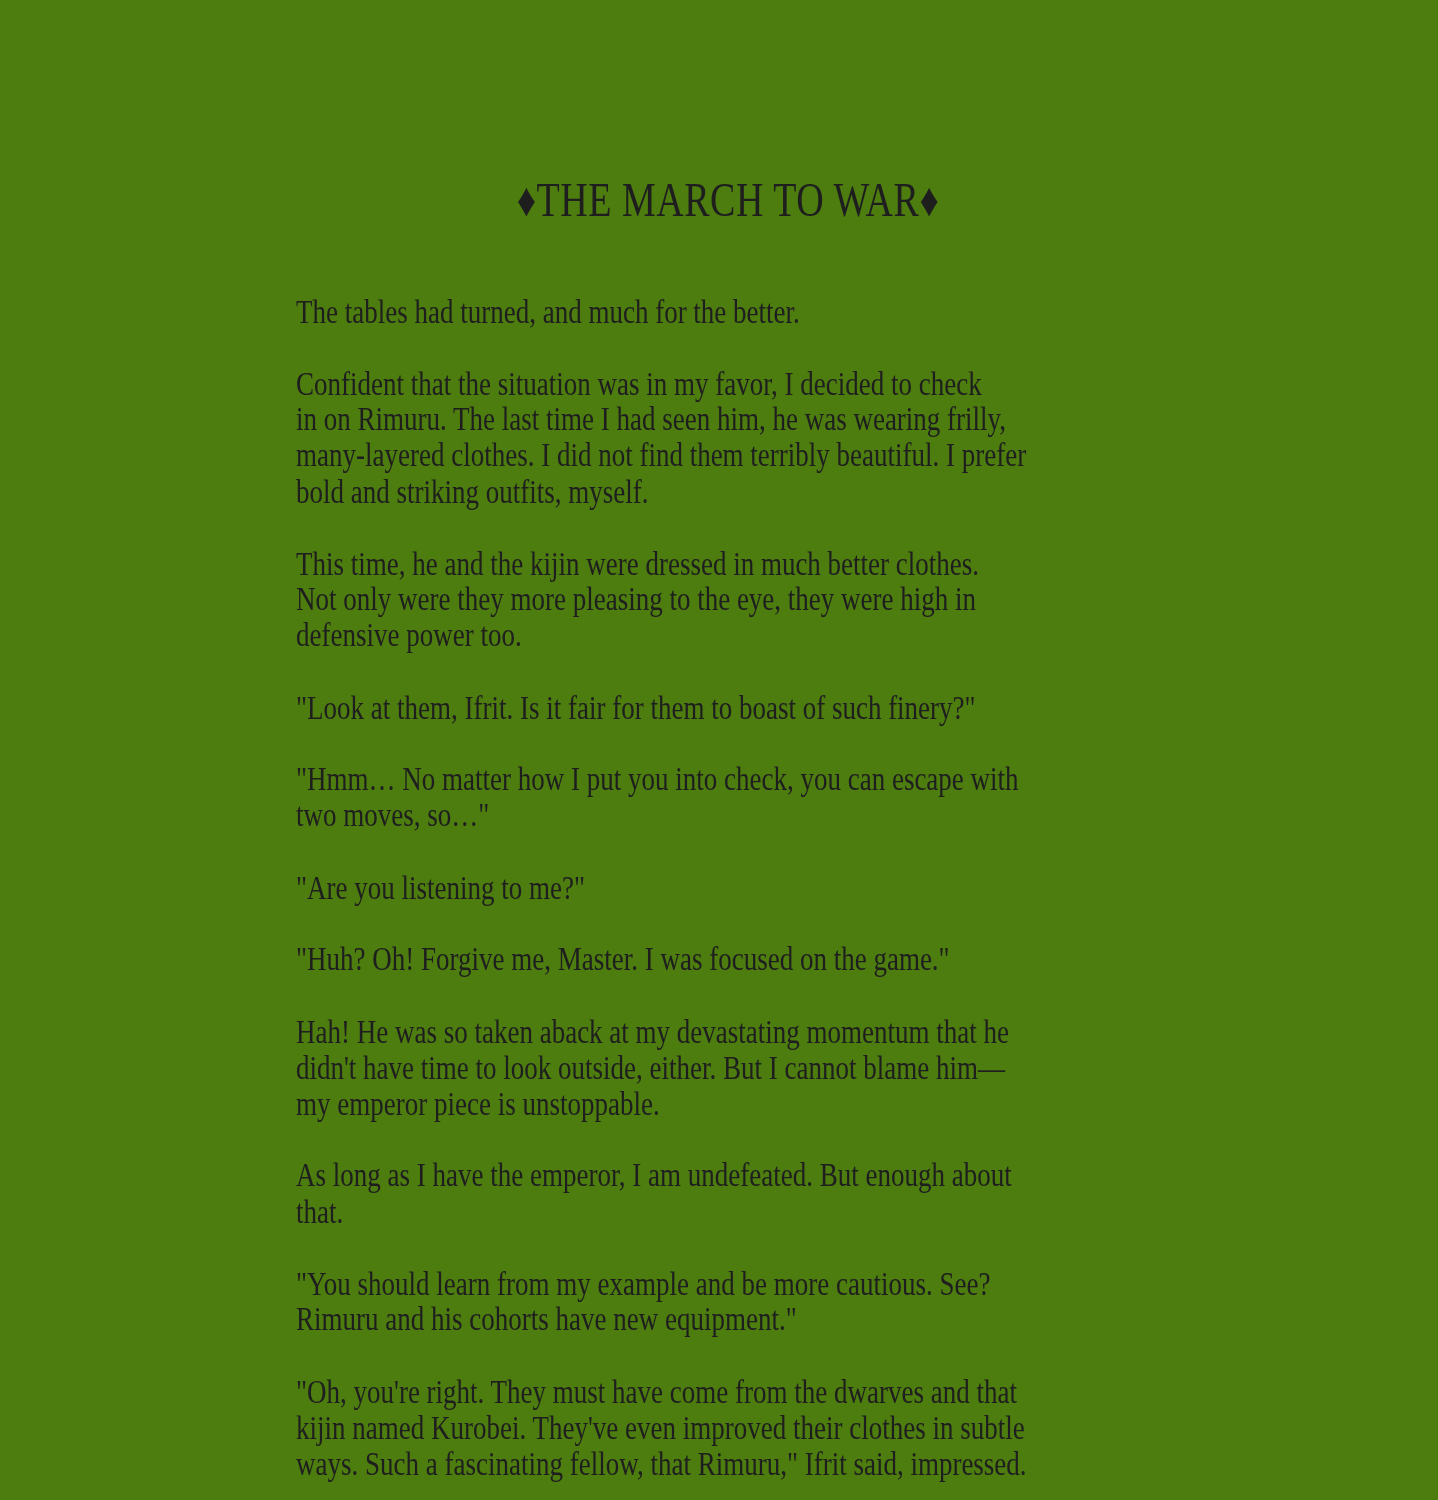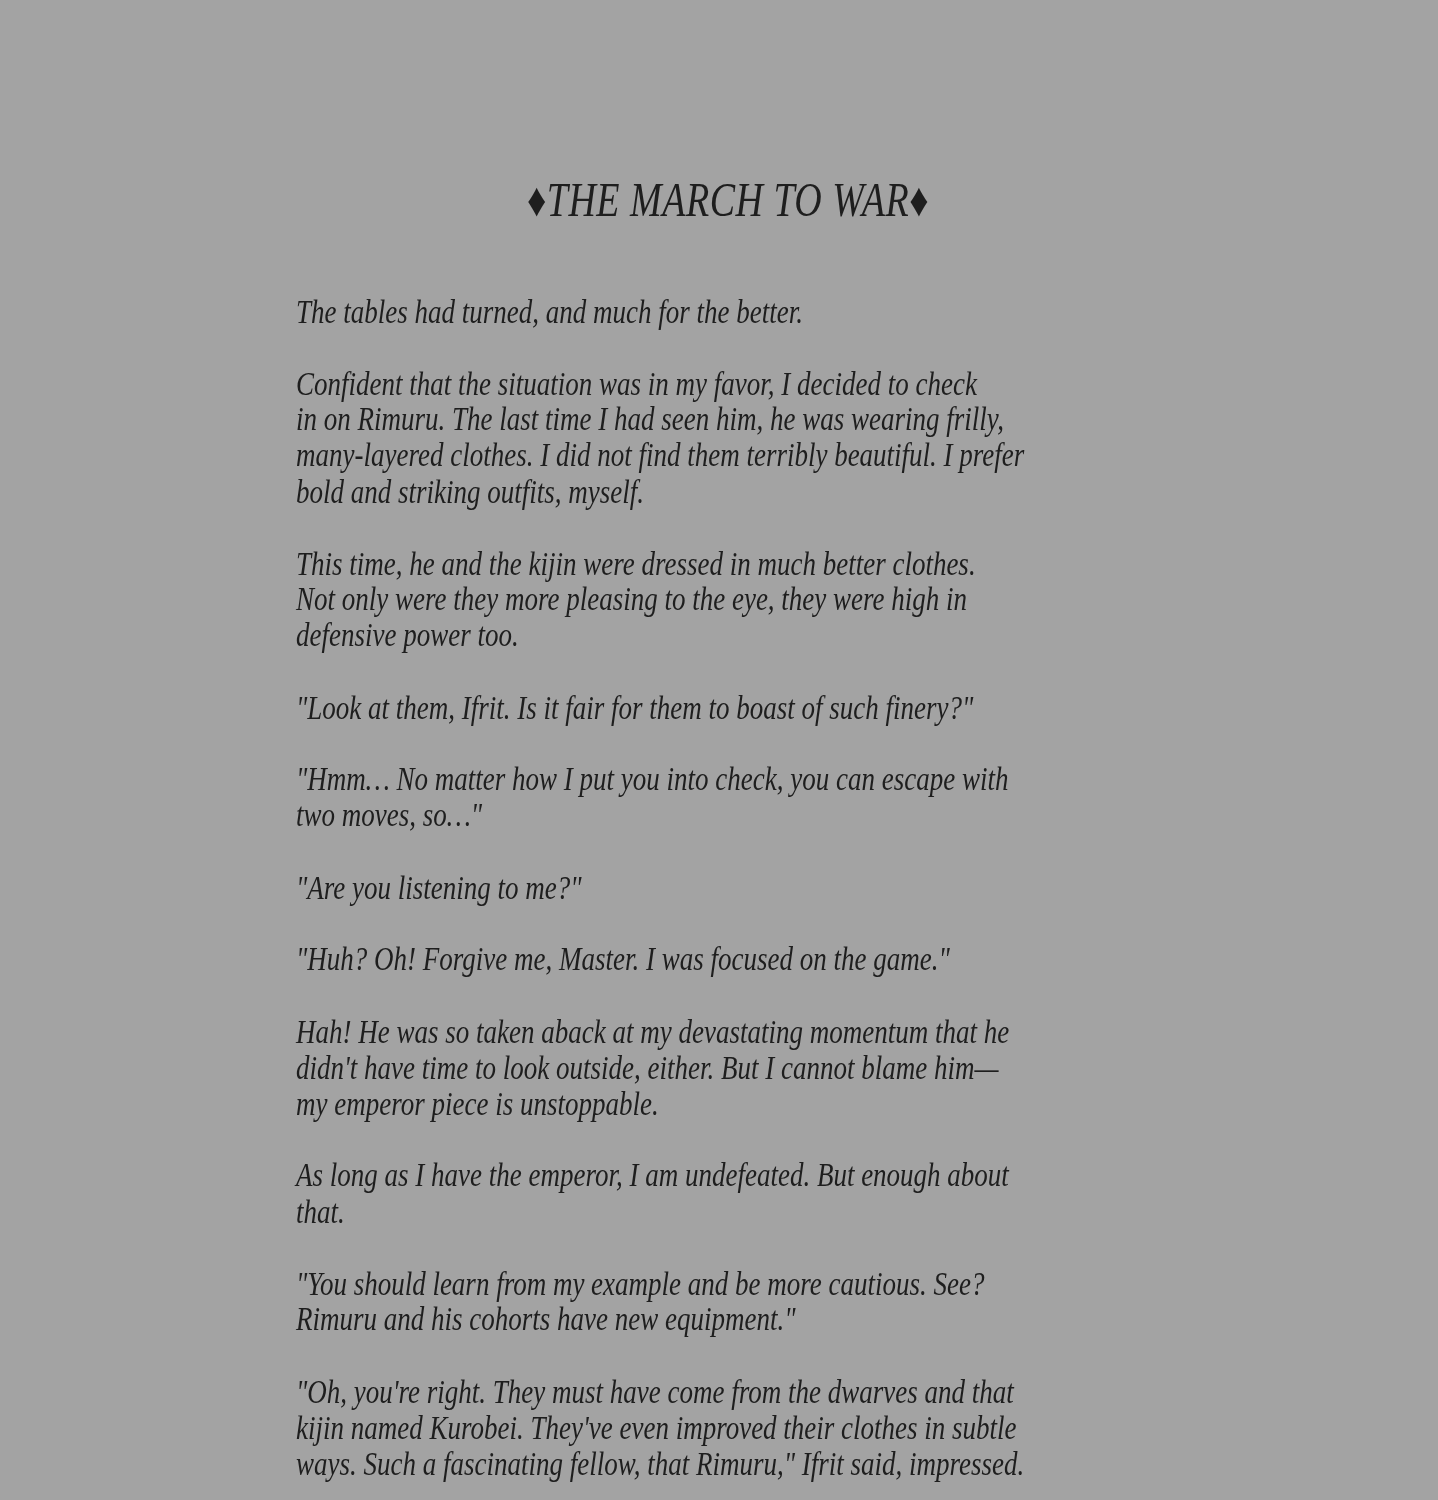--- a/index.html
+++ b/index.html
@@ -3,25 +3,24 @@
 <meta charset="utf-8">
 <style>
   html, body {
     margin: 0;
     padding: 0;
   }
   .page {
     position: relative;
     width: 1438px;
     height: 1500px;
-    background: #a3a3a3;
+    background: #4d7c0f;
     overflow: hidden;
     font-family: "Liberation Serif", "DejaVu Serif", serif;
     color: #1e1e1e;
-    font-style: italic;
   }
   .content {
     position: absolute;
     left: 296px;
     top: 0;
     width: 864px;
     transform: scaleY(1.25);
     transform-origin: 0 0;
   }
   .chapter-title {

